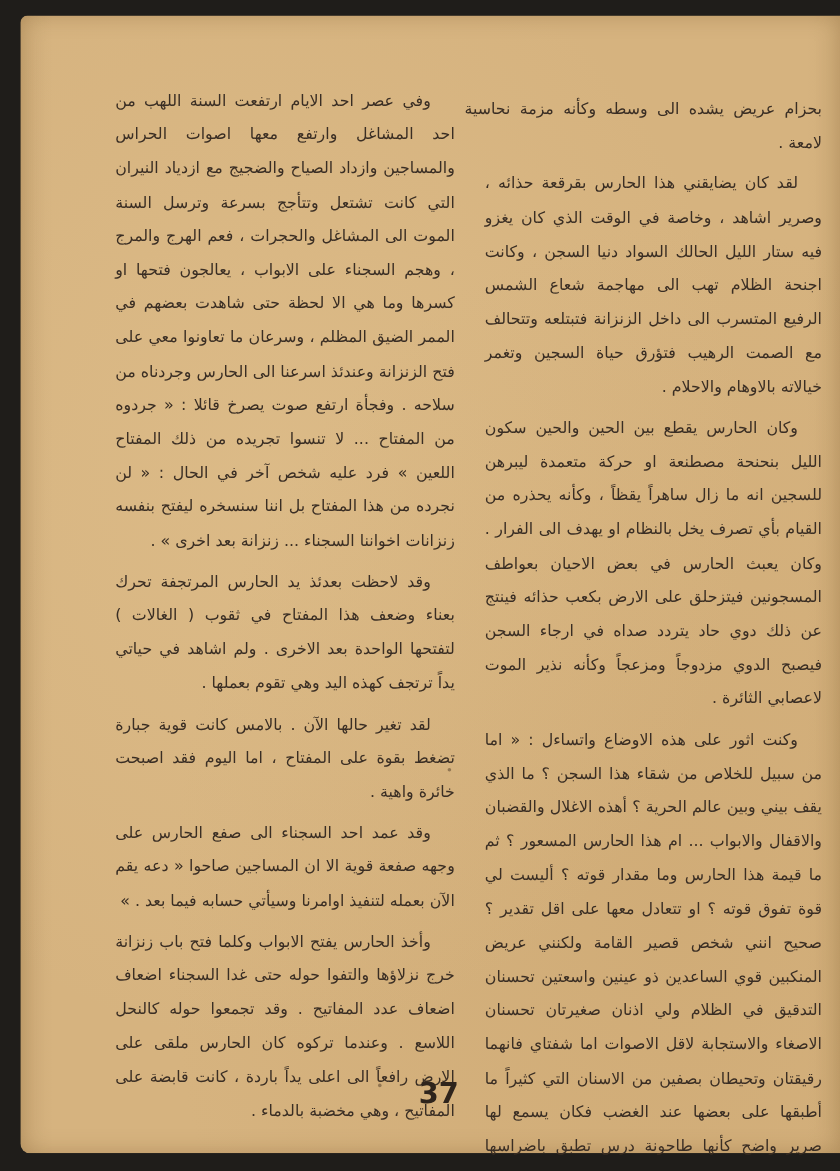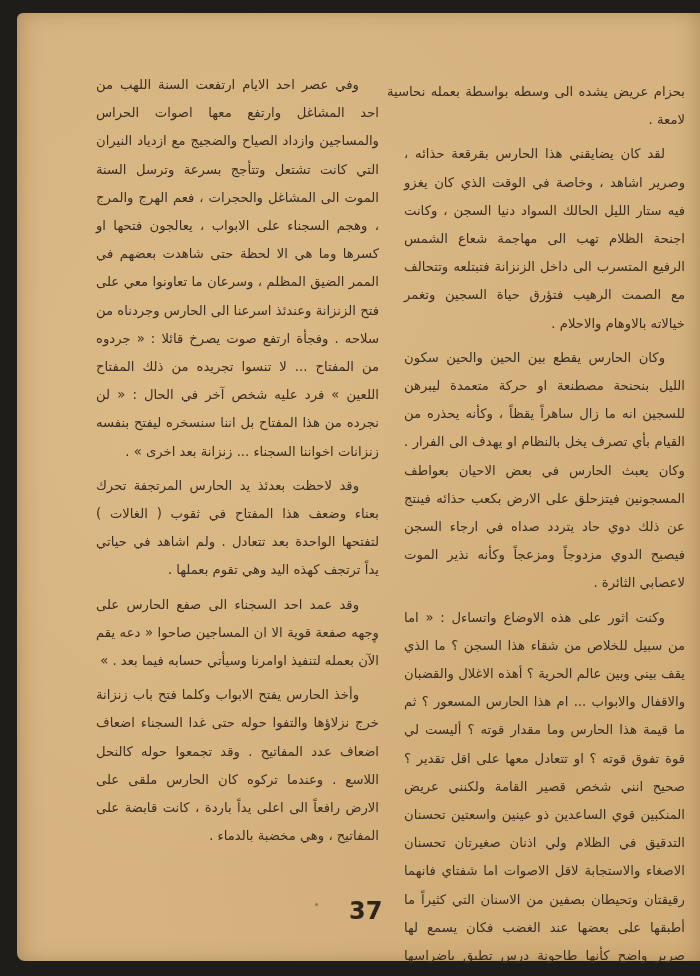--- a/index.html
+++ b/index.html
@@ -48,31 +48,32 @@
     position: absolute; width: 3px; height: 3px; border-radius: 50%;
     background: rgba(80,60,40,0.5);
   }
 </style>
 </head>
 <body>
 
 <div class="page">
 
   <div class="col col-right">
-    <p class="para">بحزام عريض يشده الى وسطه بواسطة بعمله نحاسية لامعة .</p>
+    <p class="para">بحزام عريض يشده الى وسطه وكأنه مزمة نحاسية لامعة .</p>
     <p class="para indent">لقد كان يضايقني هذا الحارس بقرقعة حذائه ، وصرير اشاهد ، وخاصة في الوقت الذي كان يغزو فيه ستار الليل الحالك السواد دنيا السجن ، وكانت اجنحة الظلام تهب الى مهاجمة شعاع الشمس الرفيع المتسرب الى داخل الزنزانة فتبتلعه وتتحالف مع الصمت الرهيب فتؤرق حياة السجين وتغمر خيالاته بالاوهام والاحلام .</p>
     <p class="para indent">وكان الحارس يقطع بين الحين والحين سكون الليل بنحنحة مصطنعة او حركة متعمدة ليبرهن للسجين انه ما زال ساهراً يقظاً ، وكأنه يحذره من القيام بأي تصرف يخل بالنظام او يهدف الى الفرار . وكان يعبث الحارس في بعض الاحيان بعواطف المسجونين فيتزحلق على الارض بكعب حذائه فينتج عن ذلك دوي حاد يتردد صداه في ارجاء السجن فيصبح الدوي مزدوجاً ومزعجاً وكأنه نذير الموت لاعصابي الثائرة .</p>
     <p class="para indent">وكنت اثور على هذه الاوضاع واتساءل : « اما من سبيل للخلاص من شقاء هذا السجن ؟ ما الذي يقف بيني وبين عالم الحرية ؟ أهذه الاغلال والقضبان والاقفال والابواب ... ام هذا الحارس المسعور ؟ ثم ما قيمة هذا الحارس وما مقدار قوته ؟ أليست لي قوة تفوق قوته ؟ او تتعادل معها على اقل تقدير ؟ صحيح انني شخص قصير القامة ولكنني عريض المنكبين قوي الساعدين ذو عينين واسعتين تحسنان التدقيق في الظلام ولي اذنان صغيرتان تحسنان الاصغاء والاستجابة لاقل الاصوات اما شفتاي فانهما رقيقتان وتحيطان بصفين من الاسنان التي كثيراً ما أطبقها على بعضها عند الغضب فكان يسمع لها صرير واضح كأنها طاحونة درس تطبق باضراسها على الاعداء .. »</p>
     <p class="para indent">وبدأت اعد العدة للتخلص من هذا الشقاء ولو عن طريق الفتك بالحارس ، وفكرت في ان الجأ الى الحيلة للاستيلاء على مفتاح الزنزانة حتى يتيسر لي الخروج منها بدون عناء كبير . ولما عجزت عن ذلك رسمت خطة مع نزلاء الزنازين المجاورة للهرب من السجن .</p>
 
   </div>
 
   <div class="col col-left">
     <p class="para indent">وفي عصر احد الايام ارتفعت السنة اللهب من احد المشاغل وارتفع معها اصوات الحراس والمساجين وازداد الصياح والضجيج مع ازدياد النيران التي كانت تشتعل وتتأجج بسرعة وترسل السنة الموت الى المشاغل والحجرات ، فعم الهرج والمرج ، وهجم السجناء على الابواب ، يعالجون فتحها او كسرها وما هي الا لحظة حتى شاهدت بعضهم في الممر الضيق المظلم ، وسرعان ما تعاونوا معي على فتح الزنزانة وعندئذ اسرعنا الى الحارس وجردناه من سلاحه . وفجأة ارتفع صوت يصرخ قائلا : « جردوه من المفتاح ... لا تنسوا تجريده من ذلك المفتاح اللعين » فرد عليه شخص آخر في الحال : « لن نجرده من هذا المفتاح بل اننا سنسخره ليفتح بنفسه زنزانات اخواننا السجناء ... زنزانة بعد اخرى » .</p>
-    <p class="para indent">وقد لاحظت بعدئذ يد الحارس المرتجفة تحرك بعناء وضعف هذا المفتاح في ثقوب ( الغالات ) لتفتحها الواحدة بعد تتعادل . ولم اشاهد في حياتي يداً ترتجف كهذه اليد وهي تقوم بعملها .</p>
+    <p class="para indent">وقد لاحظت بعدئذ يد الحارس المرتجفة تحرك بعناء وضعف هذا المفتاح في ثقوب ( الغالات ) لتفتحها الواحدة بعد الاخرى . ولم اشاهد في حياتي يداً ترتجف كهذه اليد وهي تقوم بعملها .</p>
+    <p class="para indent">لقد تغير حالها الآن . بالامس كانت قوية جبارة تضغط بقوة على المفتاح ، اما اليوم فقد اصبحت خائرة واهية .</p>
     <p class="para indent">وقد عمد احد السجناء الى صفع الحارس على وجهه صفعة قوية الا ان المساجين صاحوا « دعه يقم الآن بعمله لتنفيذ اوامرنا وسيأتي حسابه فيما بعد . »</p>
     <p class="para indent">وأخذ الحارس يفتح الابواب وكلما فتح باب زنزانة خرج نزلاؤها والتفوا حوله حتى غدا السجناء اضعاف اضعاف عدد المفاتيح . وقد تجمعوا حوله كالنحل اللاسع . وعندما تركوه كان الحارس ملقى على الارض رافعاً الى اعلى يداً باردة ، كانت قابضة على المفاتيح ، وهي مخضبة بالدماء .</p>
   </div>
 
   <div class="page-number">37</div>
 
   <span class="smudge" style="left:356px;top:627px;"></span>
   <span class="smudge" style="left:298px;top:890px;"></span>
 </div>
 

